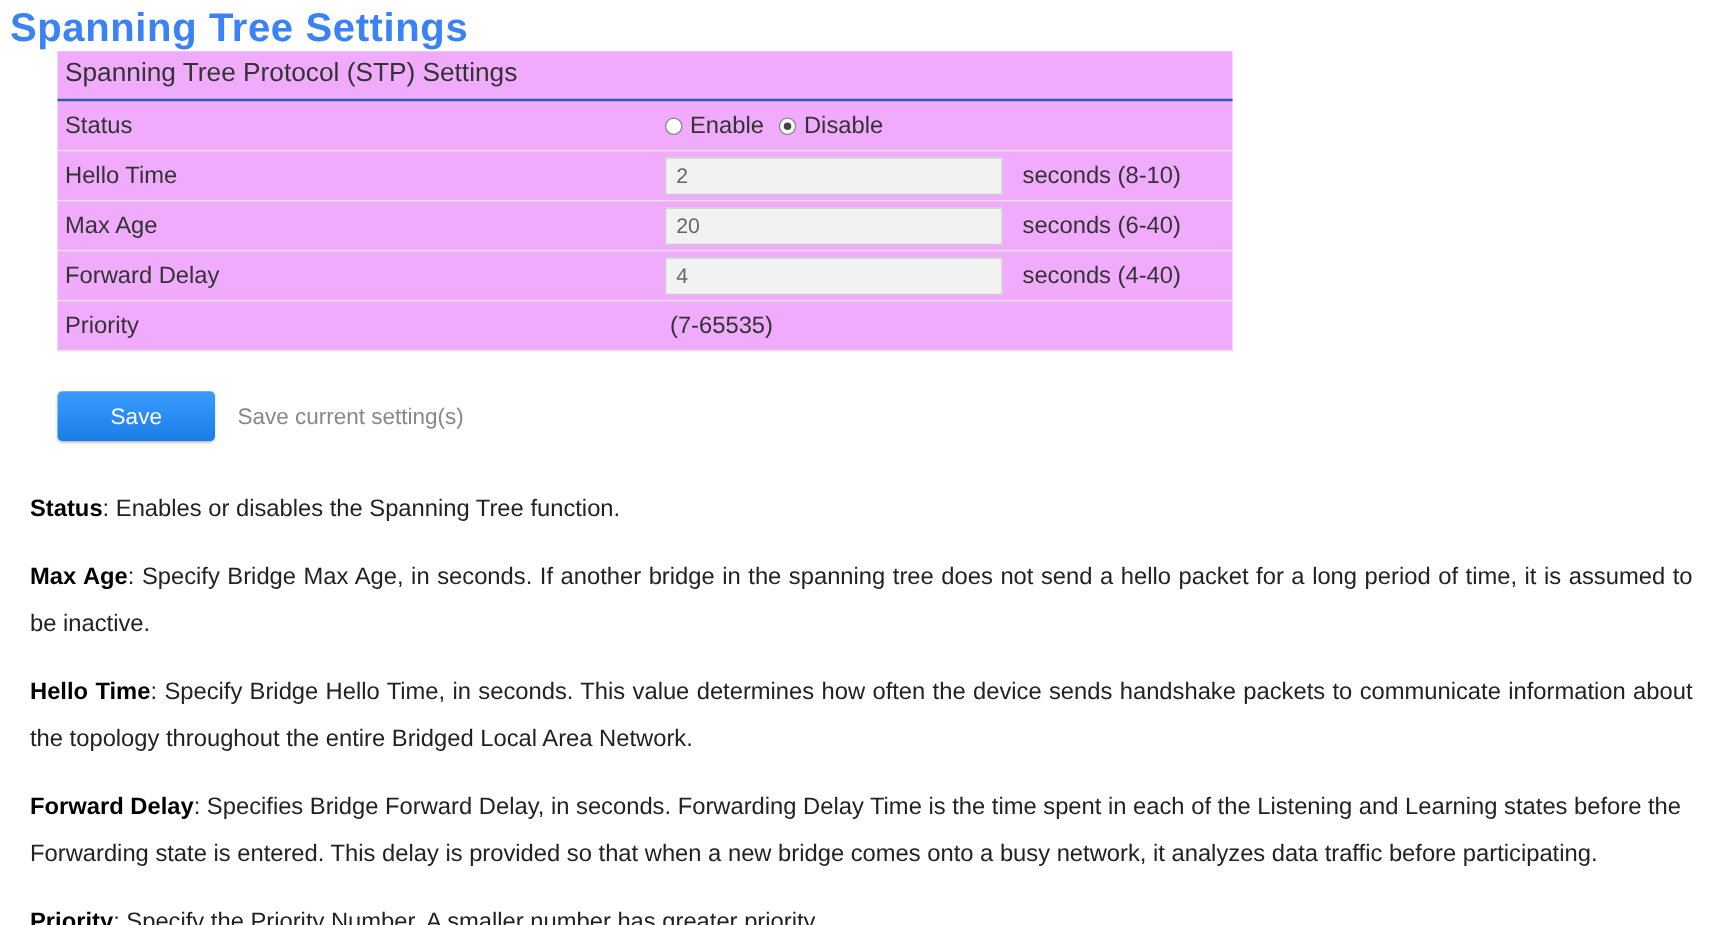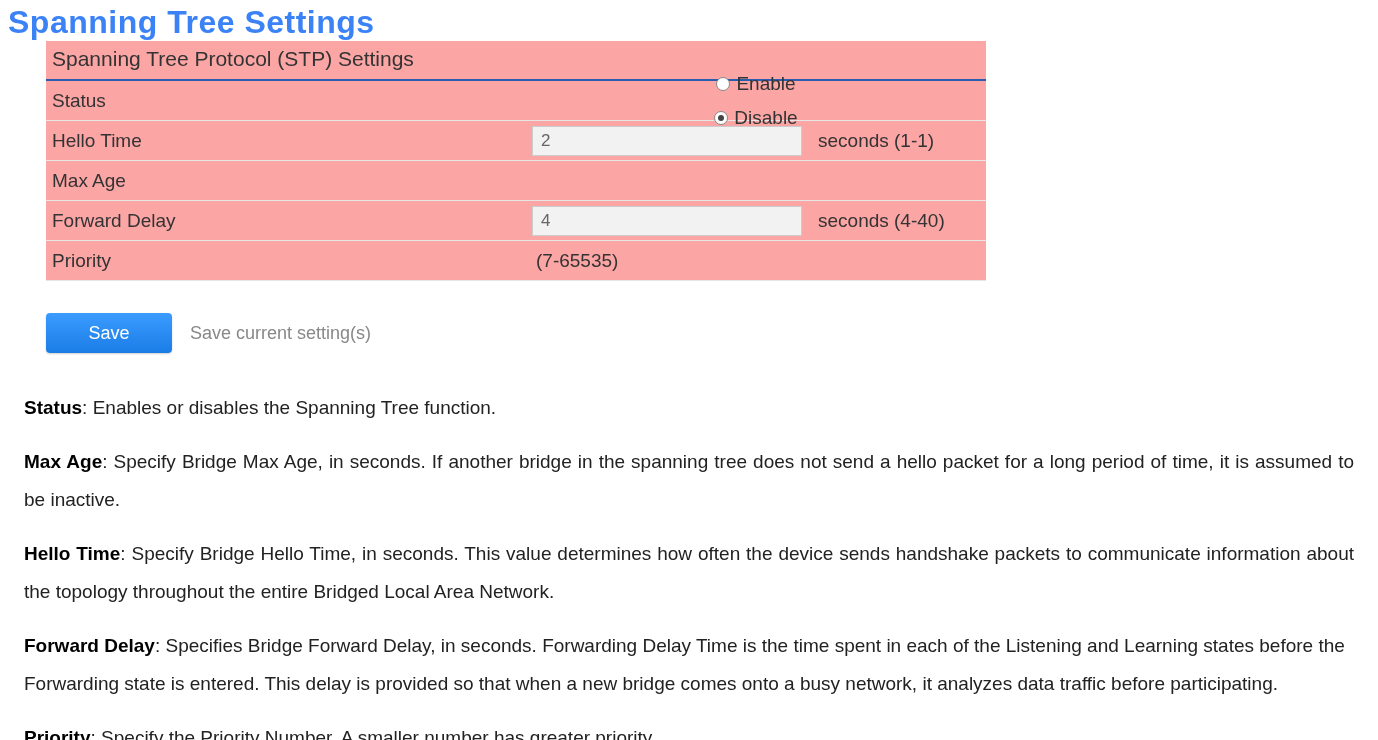--- a/index.html
+++ b/index.html
@@ -13,21 +13,21 @@
   .page-title {
     font-size: 32px;
     font-weight: bold;
     color: #3b82f6;
     letter-spacing: 0.5px;
     font-stretch: condensed;
   }
   .settings-panel {
     width: 940px;
     margin-left: 38px;
-    background: #fca5a5;
+    background: #f0abfc;
   }
   .panel-header {
     font-size: 21px;
     color: #333;
     padding: 6px 6px 8px 6px;
     border-bottom: 2px solid #2a5db0;
     font-weight: normal;
   }
   .settings-row {
     display: flex;
@@ -44,21 +44,20 @@
   .settings-row .control {
     display: flex;
     align-items: center;
     gap: 12px;
     flex: 1;
   }
   .radio-group {
     display: flex;
     align-items: center;
     gap: 10px;
-    flex-direction: column;
   }
   .radio-wrap {
     display: flex;
     align-items: center;
     gap: 6px;
   }
   .radio-circle {
     width: 14px; height: 14px;
     border: 1px solid #888;
     border-radius: 50%;
@@ -140,26 +139,30 @@
         <span class="radio-circle selected"></span>
         <span>Disable</span>
       </div>
     </div>
   </div>
 
   <div class="settings-row">
     <div class="label">Hello Time</div>
     <div class="control">
       <input class="num-input" type="text" value="2" style="">
-      <span class="unit">seconds (1-1)</span>
+      <span class="unit">seconds (8-10)</span>
     </div>
   </div>
 
   <div class="settings-row">
     <div class="label">Max Age</div>
+    <div class="control">
+      <input class="num-input" type="text" value="20" style="">
+      <span class="unit">seconds (6-40)</span>
+    </div>
   </div>
 
   <div class="settings-row">
     <div class="label">Forward Delay</div>
     <div class="control">
       <input class="num-input" type="text" value="4" style="">
       <span class="unit">seconds (4-40)</span>
     </div>
   </div>
 

